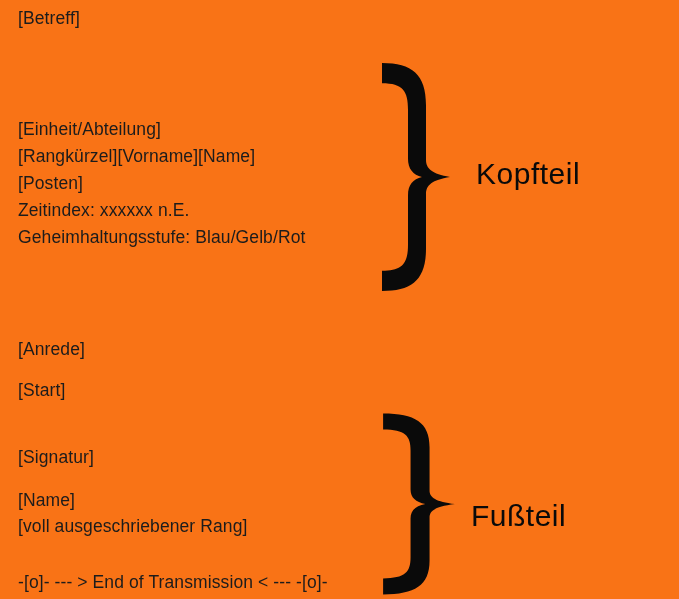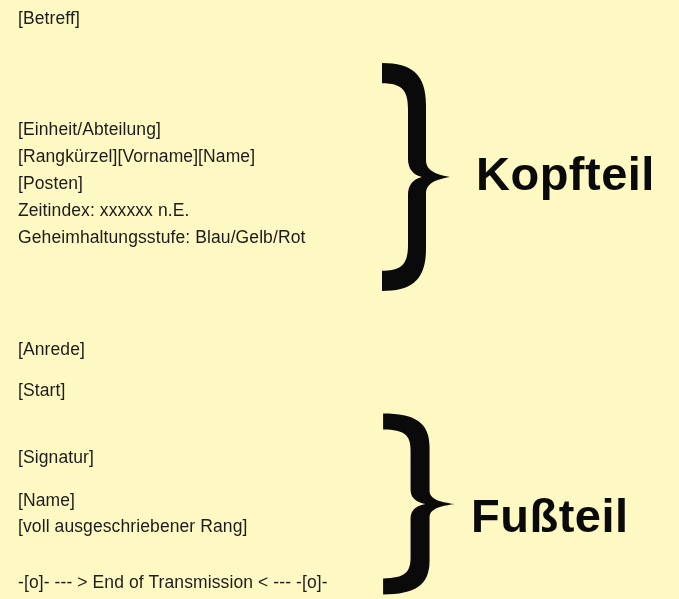--- a/index.html
+++ b/index.html
@@ -4,21 +4,21 @@
 <style>
   html, body {
     margin: 0;
     padding: 0;
     background: #ffffff;
   }
   .page {
     position: relative;
     width: 679px;
     height: 599px;
-    background: #fef9c3;
+    background: #f97316;
     overflow: hidden;
     font-family: "Liberation Sans", sans-serif;
   }
   .doc-line {
     position: absolute;
     left: 18px;
     font-size: 17.5px;
     line-height: 20px;
     color: #1c1c1c;
     white-space: pre;
@@ -26,22 +26,22 @@
   }
   .brace {
     position: absolute;
     display: block;
   }
   .brace path {
     fill: #0a0a0a;
   }
   .section-label {
     position: absolute;
-    font-size: 47px;
-    font-weight: 700;
+    font-size: 30px;
+    font-weight: 400;
     line-height: 47px;
     color: #0a0a0a;
     letter-spacing: 0.5px;
     white-space: pre;
   }
 </style>
 </head>
 <body>
 
 <div class="page">

